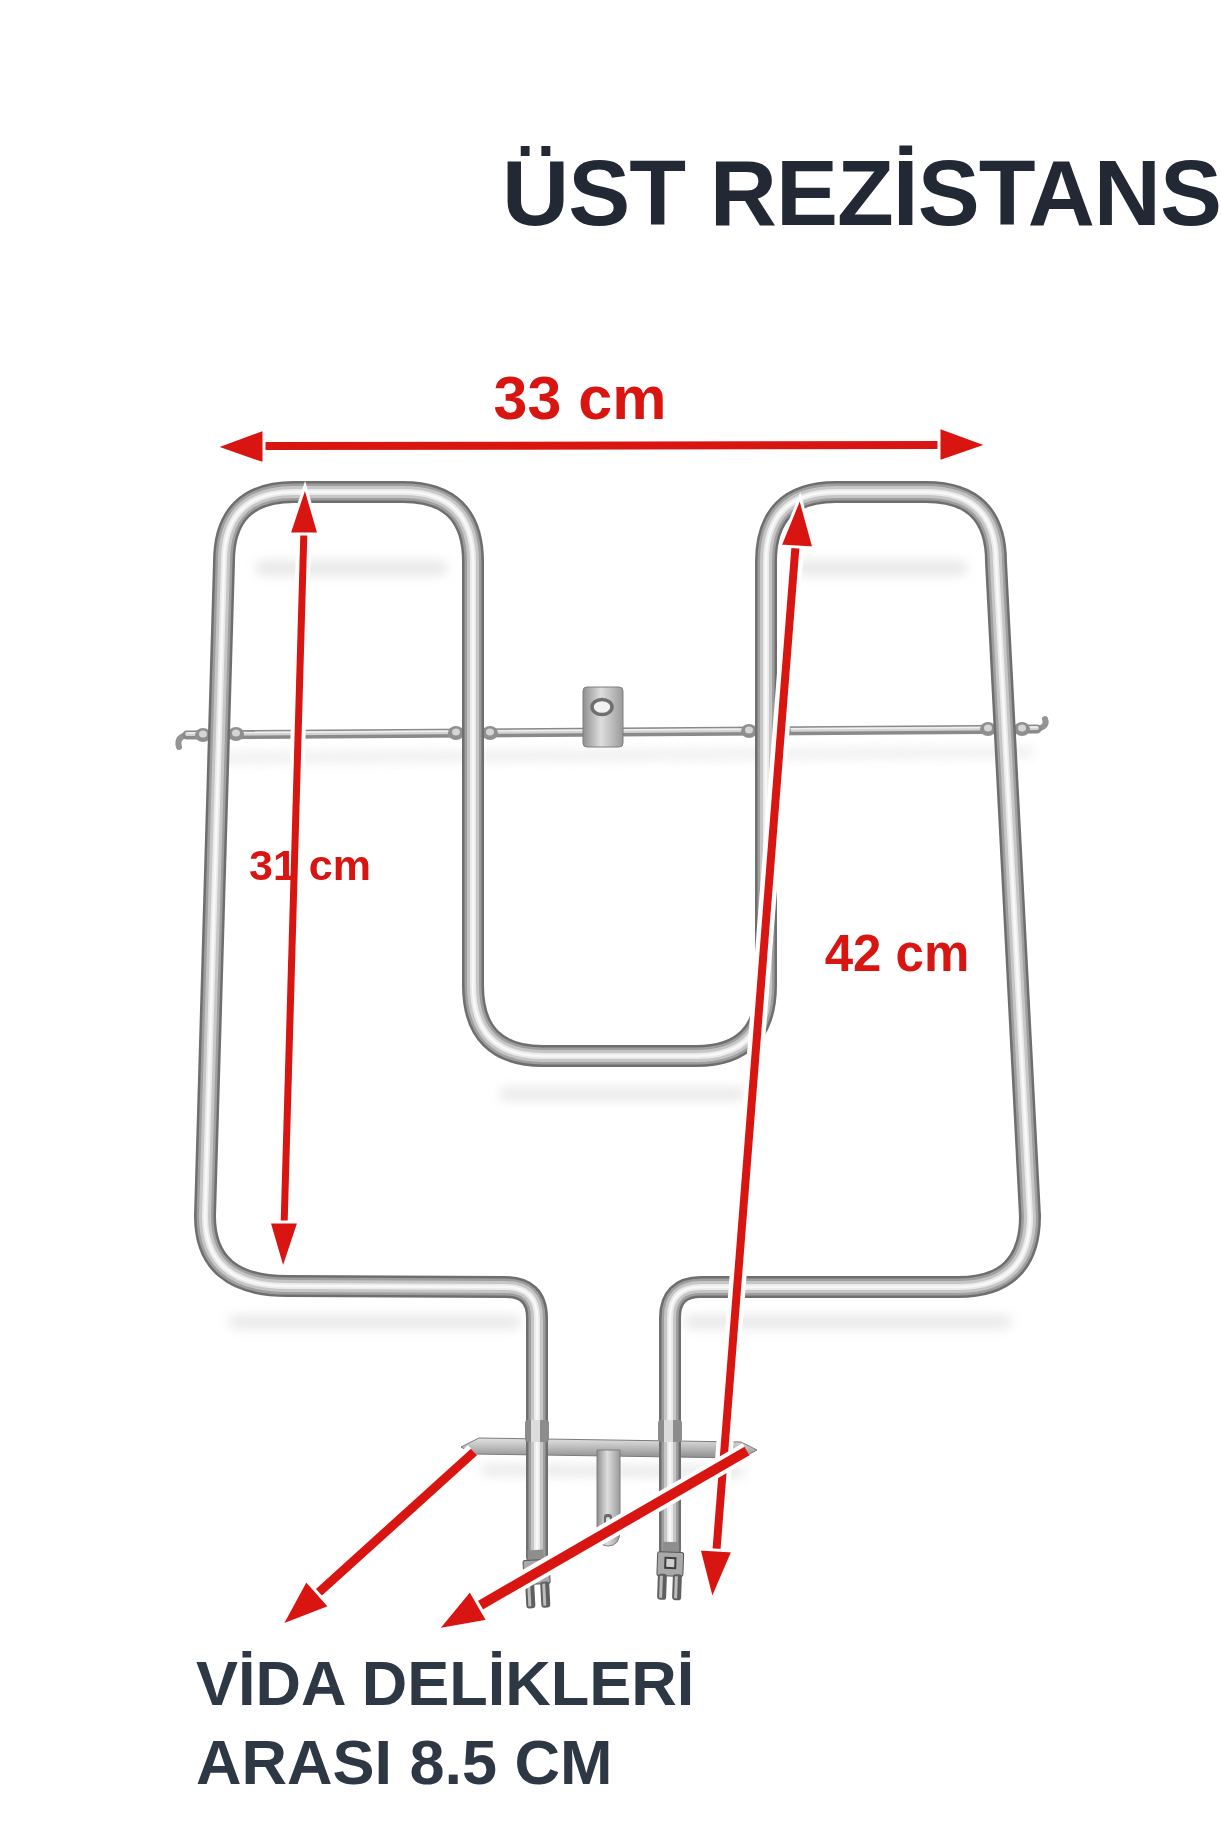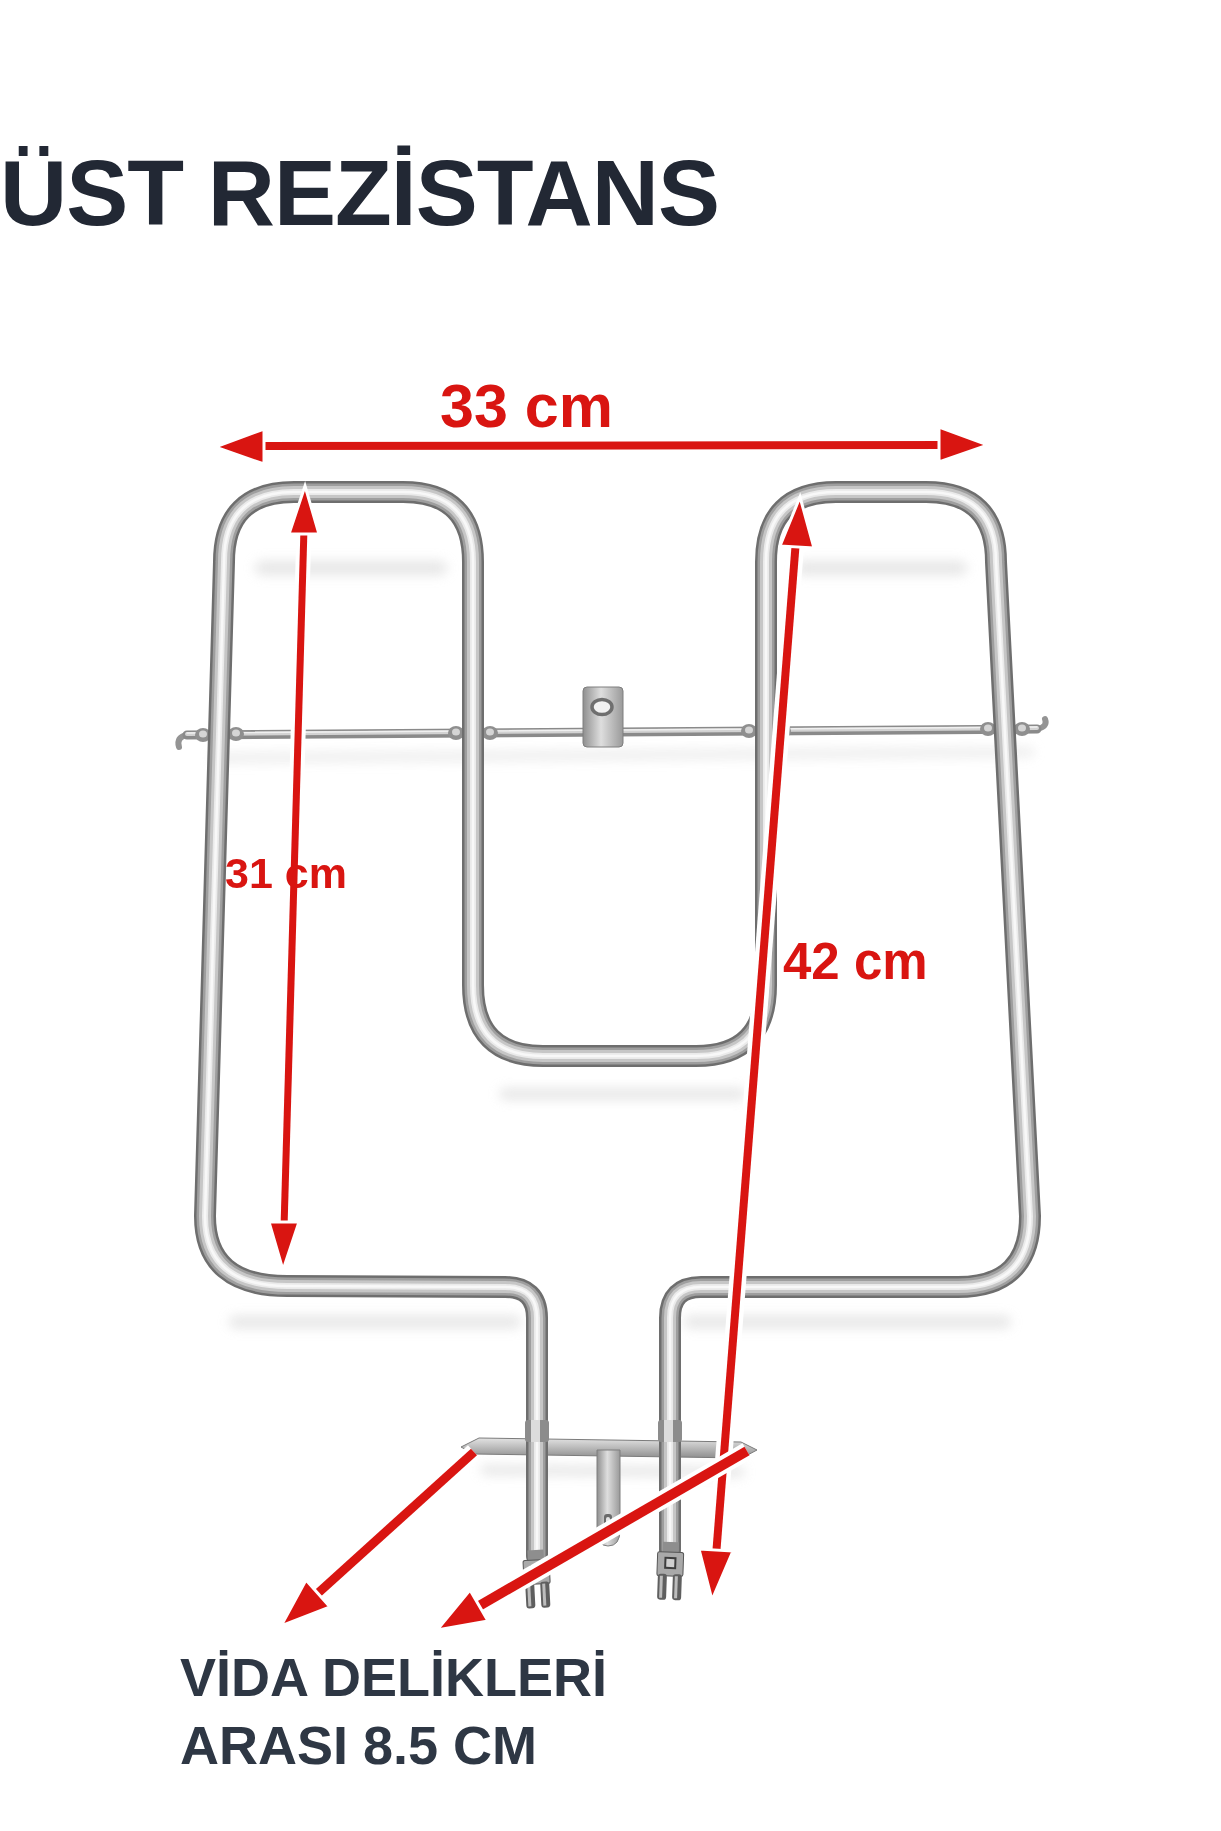--- a/index.html
+++ b/index.html
@@ -5,40 +5,41 @@
   html,body { margin:0; padding:0; background:#ffffff; }
   .canvas {
     position:relative;
     width:1221px; height:1831px;
     background:var(--background,#ffffff);
     font-family:"Liberation Sans", sans-serif;
     overflow:hidden;
   }
   .title {
     position:absolute; left:0; right:0; top:140px;
-    text-align:left;
+    text-align:right;
     font-size:93px; font-weight:800; letter-spacing:-1px;
     color:var(--title-text,#222834);
     white-space:nowrap;
+    padding-left:30px;
   }
   .photo-svg { position:absolute; left:0; top:0; width:1221px; height:1831px; }
   .dim-label {
     position:absolute;
     color:var(--accent-red,#d91511);
     font-weight:700;
+    text-align:center;
     white-space:nowrap;
-    margin-top:8px;
   }
   .dim-width  { left:440px; top:363px;  width:280px; font-size:61px; }
   .dim-inner  { left:225px; top:841px;  width:170px; font-size:43px; }
   .dim-total  { left:783px; top:924px;  width:228px; font-size:51px; }
   .screw-note {
-    position:absolute; left:180px; top:1644px;
+    position:absolute; left:196px; top:1644px;
     color:var(--note-text,#2e3744);
-    font-size:54px; font-weight:700; line-height:1.25;
+    font-size:63px; font-weight:700; line-height:1.25;
     letter-spacing:0px; white-space:nowrap;
   }
   .red-fill   { fill:var(--accent-red,#d91511); }
   .red-stroke { stroke:var(--accent-red,#d91511); }
 </style>
 </head>
 <body>
 
 <div class="canvas">
 

